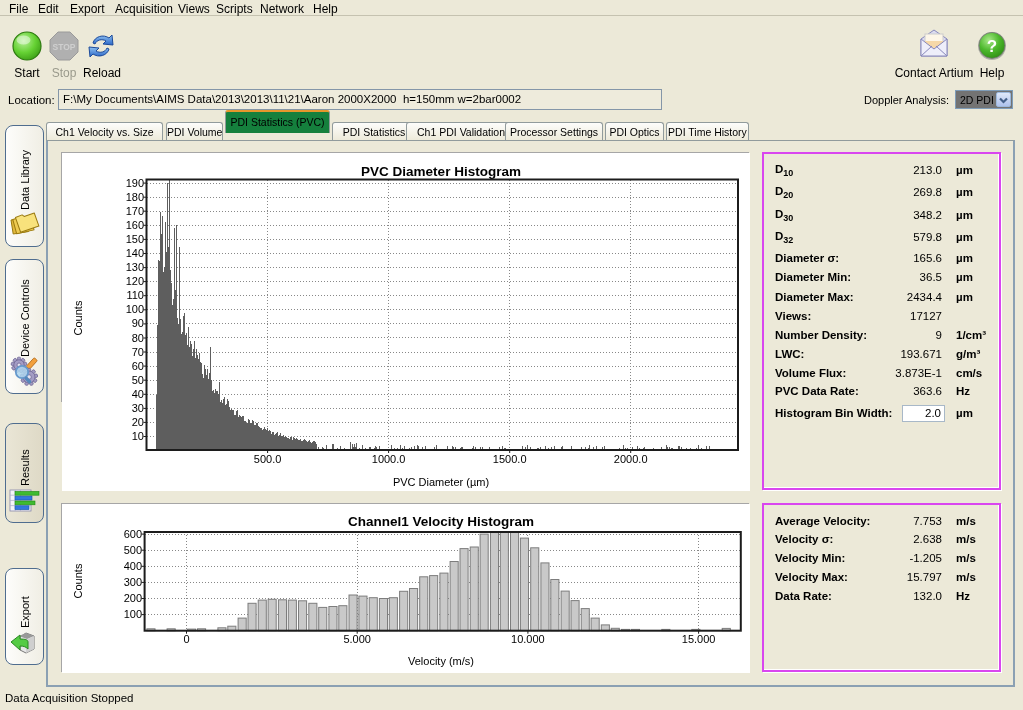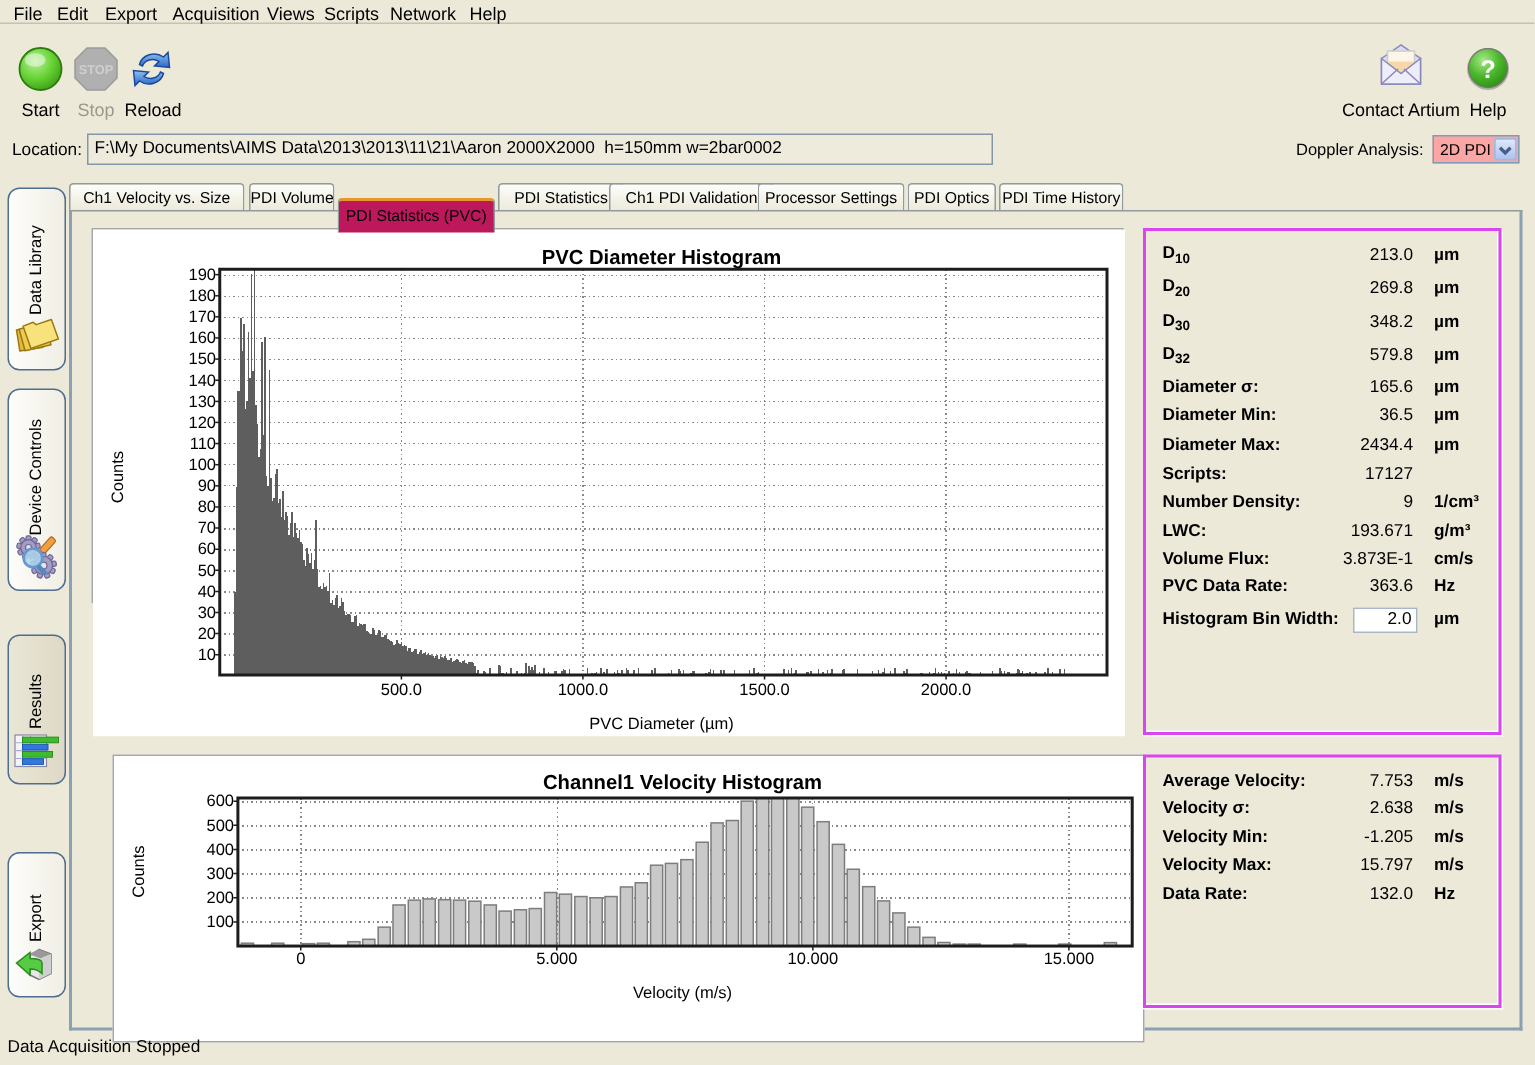--- a/index.html
+++ b/index.html
@@ -1,20 +1,20 @@
 <!DOCTYPE html>
 <html><head><meta charset="utf-8"><style>
 *{margin:0;padding:0;box-sizing:border-box}
 html,body{width:1023px;height:710px;overflow:hidden;background:#ece9d8;font-family:"Liberation Sans",sans-serif;position:relative}
 .abs{position:absolute}
 .menu{position:absolute;top:0;left:0;width:1023px;height:16px;border-bottom:1px solid #c5c2b0;font-size:12px}
 .menu span{position:absolute;top:2px}
 .tlabel{position:absolute;top:66px;font-size:12px;color:#000;text-align:center}
 .tab{position:absolute;top:122px;height:19px;background:linear-gradient(#fdfdfb,#ece9d8);border:1px solid #919b9c;border-bottom:none;border-radius:3px 3px 0 0;font-size:10.5px;text-align:center;padding-top:3px;white-space:nowrap;overflow:hidden}
-.tab.sel{top:132px;height:23px;background:#be185d;border-top:2.5px solid #e5972d;z-index:5;padding-top:4px}
+.tab.sel{top:110px;height:23px;background:#15803d;border-top:2.5px solid #e5972d;z-index:5;padding-top:4px}
 .page{position:absolute;left:46px;top:140px;width:969px;height:547px;background:#ece9d8;border:2px solid #8ba0b3;border-top:1px solid #919b9c}
 .wpanel{position:absolute;background:#fff;border:1px solid #a6a6a6}
 .spanel{position:absolute;background:#ece9d8;border:2px solid #d946ef;box-shadow:inset -1px -1px 0 #fff, 1px 1px 0 #fff}
 .lbl{position:absolute;left:11px;font-size:11.5px;font-weight:bold;white-space:nowrap}
 .val{position:absolute;right:57px;font-size:11.5px;text-align:right;white-space:nowrap}
 .unit{position:absolute;left:192px;font-size:11.5px;font-weight:bold;white-space:nowrap}
 .sub{font-size:9px;font-weight:bold;vertical-align:-3px}
 .sbtn{position:absolute;left:5px;width:39px;border:1.5px solid #4f6d8f;border-radius:8px;background:linear-gradient(90deg,#fdfdfb,#f0eee4);}
 .sbtn.sel{background:linear-gradient(90deg,#eae6d6,#ded9c6)}
 .stext{position:absolute;top:8px;left:0;width:100%;height:calc(100% - 44px);font-size:11px;color:#000;white-space:nowrap;writing-mode:vertical-rl;transform:rotate(180deg);display:flex;align-items:center;justify-content:flex-start}
@@ -79,21 +79,21 @@
         </radialGradient>
       </defs>
 <circle cx="17" cy="17" r="14" fill="#b0b0a8"></circle>
 <circle cx="17" cy="16.4" r="13" fill="url(#gh)" stroke="#777" stroke-width="0.8"></circle>
 <text x="17" y="23" text-anchor="middle" font-size="17" font-weight="bold" fill="#fff" font-family="Liberation Sans">?</text>
 </svg></div>
 <div class="tlabel" style="left:975px;width:34px">Help</div>
 <div class="abs" style="left:8px;top:94px;font-size:11.5px">Location:</div>
 <div class="abs" style="left:58px;top:89px;width:604px;height:21px;border:1px solid #8496a8;background:#eeebdc;font-size:11.5px;padding:3px 0 0 4px;white-space:nowrap">F:\My Documents\AIMS Data\2013\2013\11\21\Aaron 2000X2000&nbsp; h=150mm w=2bar0002</div>
 <div class="abs" style="right:74px;top:94px;font-size:11px">Doppler Analysis:</div>
-<div class="abs" style="left:955px;top:90px;width:58px;height:19px;border:1px solid #7f9db9;background:#fca5a5;font-size:10.5px;padding:2.5px 0 0 4px;white-space:nowrap">2D PDI
+<div class="abs" style="left:955px;top:90px;width:58px;height:19px;border:1px solid #7f9db9;background:#737373;font-size:10.5px;padding:2.5px 0 0 4px;white-space:nowrap">2D PDI
 <div style="position:absolute;right:1px;top:1px;width:15px;height:15px;background:linear-gradient(#dfe8fa,#aec2ec);border:1px solid #9db9dd;border-radius:2px">
       <svg width="13" height="13" viewBox="0 0 13 13" style="display:block;margin:1px auto">
         <path d="M3 4.5 L6.5 8 L10 4.5" fill="none" stroke="#44608a" stroke-width="2.2"></path>
       </svg>
     </div></div>
 <div class="tab" style="left:46px;width:117px">Ch1 Velocity vs. Size</div>
 <div class="tab" style="left:166px;width:57px">PDI Volume</div>
 <div class="tab sel" style="left:225px;width:105px">PDI Statistics (PVC)</div>
 <div class="tab" style="left:332px;width:84px">PDI Statistics</div>
 <div class="tab" style="left:406px;width:110px">Ch1 PDI Validation</div>
@@ -201,40 +201,40 @@
     <div class="unit" style="top:77px">µm</div>
     <div class="lbl" style="top:98px">Diameter σ:</div>
     <div class="val" style="top:98px">165.6</div>
     <div class="unit" style="top:98px">µm</div>
     <div class="lbl" style="top:117px">Diameter Min:</div>
     <div class="val" style="top:117px">36.5</div>
     <div class="unit" style="top:117px">µm</div>
     <div class="lbl" style="top:137px">Diameter Max:</div>
     <div class="val" style="top:137px">2434.4</div>
     <div class="unit" style="top:137px">µm</div>
-    <div class="lbl" style="top:156px">Scripts:</div>
+    <div class="lbl" style="top:156px">Views:</div>
     <div class="val" style="top:156px">17127</div>
     <div class="unit" style="top:156px"></div>
     <div class="lbl" style="top:175px">Number Density:</div>
     <div class="val" style="top:175px">9</div>
     <div class="unit" style="top:175px">1/cm³</div>
     <div class="lbl" style="top:194px">LWC:</div>
     <div class="val" style="top:194px">193.671</div>
     <div class="unit" style="top:194px">g/m³</div>
     <div class="lbl" style="top:213px">Volume Flux:</div>
     <div class="val" style="top:213px">3.873E-1</div>
     <div class="unit" style="top:213px">cm/s</div>
     <div class="lbl" style="top:231px">PVC Data Rate:</div>
     <div class="val" style="top:231px">363.6</div>
     <div class="unit" style="top:231px">Hz</div>
     <div class="lbl" style="top:253px">Histogram Bin Width:</div>
  <div style="position:absolute;left:138px;top:251px;width:43px;height:17px;background:#fff;border:1px solid #a8b8c8;font-size:11.5px;text-align:right;padding:1px 3px 0 0;box-sizing:border-box">2.0</div>
  <div class="unit" style="top:253px">µm</div>
   </div>
-<div class="wpanel" style="left:75px;top:503px;width:688px;height:192px">
+<div class="wpanel" style="left:61px;top:503px;width:688px;height:169px">
     <svg width="688" height="169" viewBox="0 0 688 169" style="position:absolute;left:0;top:0">
 <rect x="0" y="0" width="688" height="169" fill="#ffffff"></rect>
 <text x="379" y="22" text-anchor="middle" font-size="13.5" font-weight="bold" fill="#000">Channel1 Velocity Histogram</text>
 <g stroke="#888888" stroke-width="1" stroke-dasharray="1 2" shape-rendering="crispEdges">
         <line x1="82.6" x2="678.8" y1="110.5" y2="110.5"></line>
         <line x1="82.6" x2="678.8" y1="94.5" y2="94.5"></line>
         <line x1="82.6" x2="678.8" y1="78.5" y2="78.5"></line>
         <line x1="82.6" x2="678.8" y1="62.5" y2="62.5"></line>
         <line x1="82.6" x2="678.8" y1="46.5" y2="46.5"></line>
         <line x1="82.6" x2="678.8" y1="30.5" y2="30.5"></line>

